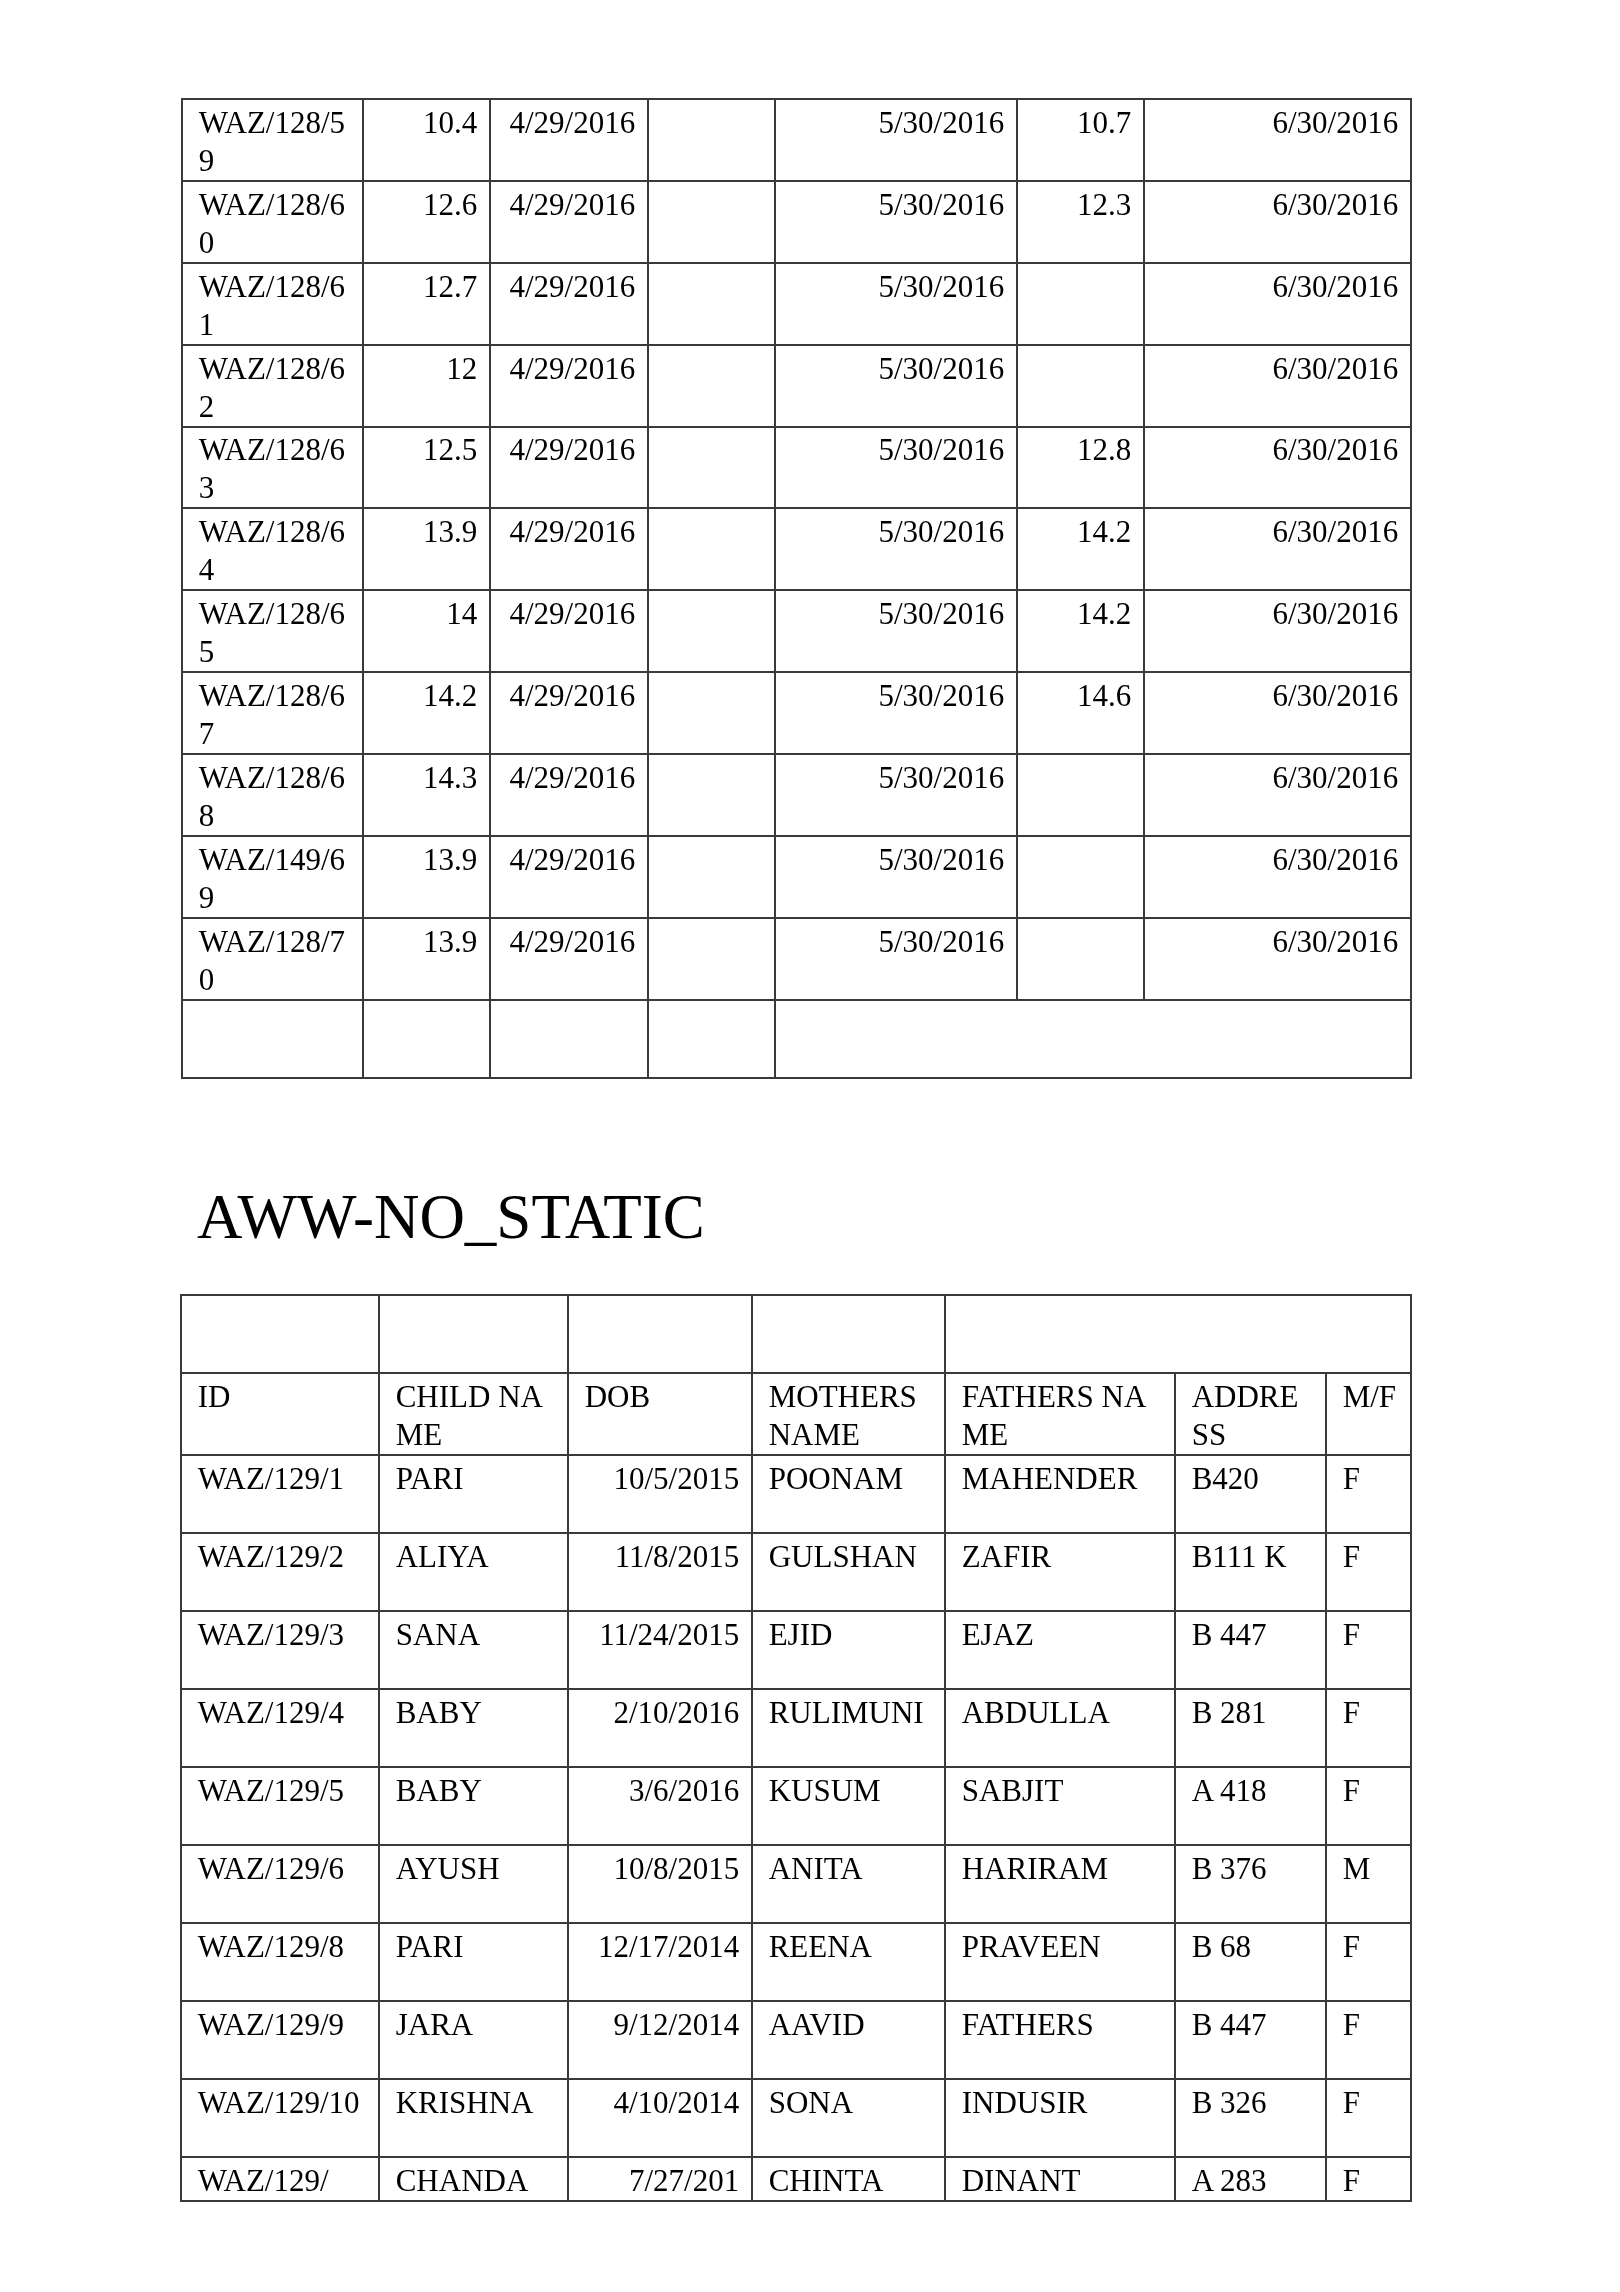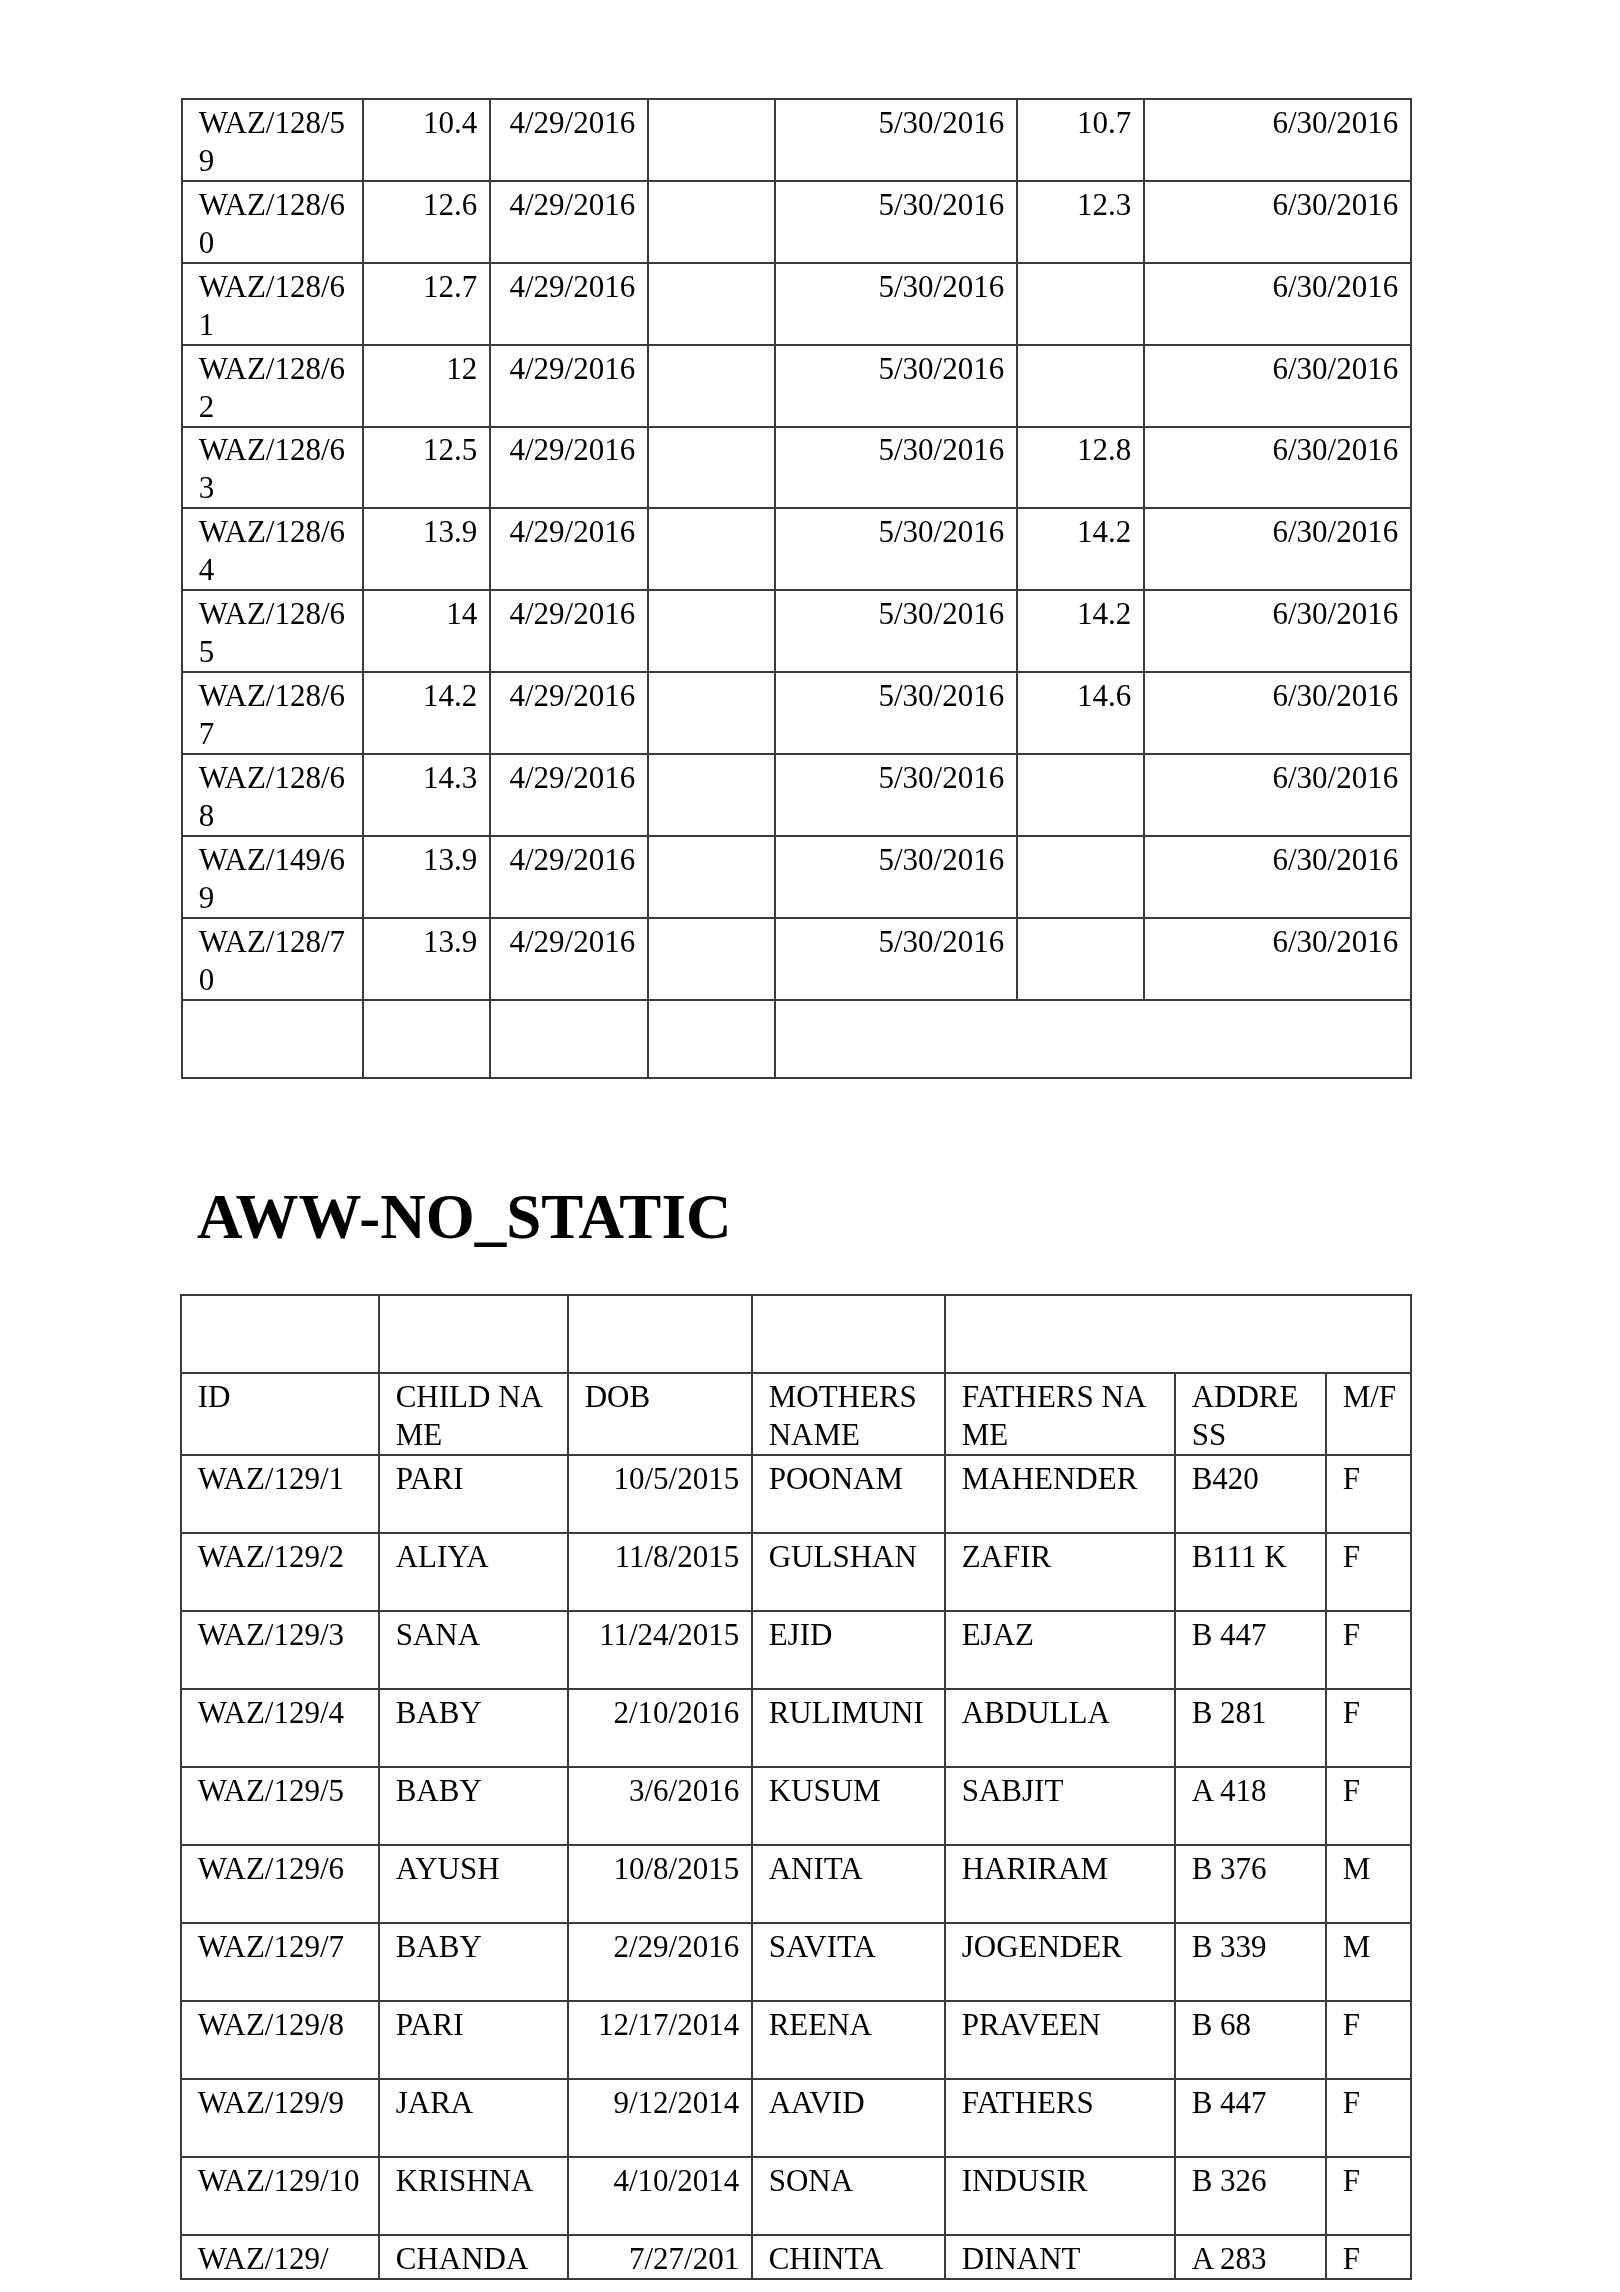--- a/index.html
+++ b/index.html
@@ -10,21 +10,21 @@
        font-size: 31px; line-height: 38px; word-break: break-all; overflow: hidden;
        box-sizing: border-box; }
   td.r { text-align: right; padding-right: 11.8px; padding-left: 9.8px; }
   #t1 { left: 181px; top: 98px; width: 1230px; }
   #t1 tr { height: 78px; }
   #t2 { left: 180px; top: 1262px; width: 1231px; margin-top: 32px; }
   #t2 tr { height: 78px; }
   #t2 tr.last { height: 41px; }
   #t2 tr.last td { overflow: hidden; }
   #heading { position: absolute; left: 197px; top: 1181px; margin: 0;
-             font-family: "Liberation Serif", "DejaVu Serif", serif; font-weight: bold;
+             font-family: "Liberation Serif", "DejaVu Serif", serif; font-weight: normal;
              font-size: 63px; line-height: 73px; letter-spacing: 0; }
 </style>
 </head>
 <body>
 
 <table id="t1">
   <colgroup>
     <col style="width:181px">
       <col style="width:127px">
       <col style="width:158px">
@@ -220,29 +220,20 @@
       <tr>
         <td>WAZ/129/6</td>
         <td>AYUSH</td>
         <td class="r">10/8/2015</td>
         <td>ANITA</td>
         <td>HARIRAM</td>
         <td>B 376</td>
         <td>M</td>
       </tr>
       <tr>
-        <td>WAZ/129/7</td>
-        <td>BABY</td>
-        <td class="r">2/29/2016</td>
-        <td>SAVITA</td>
-        <td>JOGENDER</td>
-        <td>B 339</td>
-        <td>M</td>
-      </tr>
-      <tr>
         <td>WAZ/129/8</td>
         <td>PARI</td>
         <td class="r">12/17/2014</td>
         <td>REENA</td>
         <td>PRAVEEN</td>
         <td>B 68</td>
         <td>F</td>
       </tr>
       <tr>
         <td>WAZ/129/9</td>

